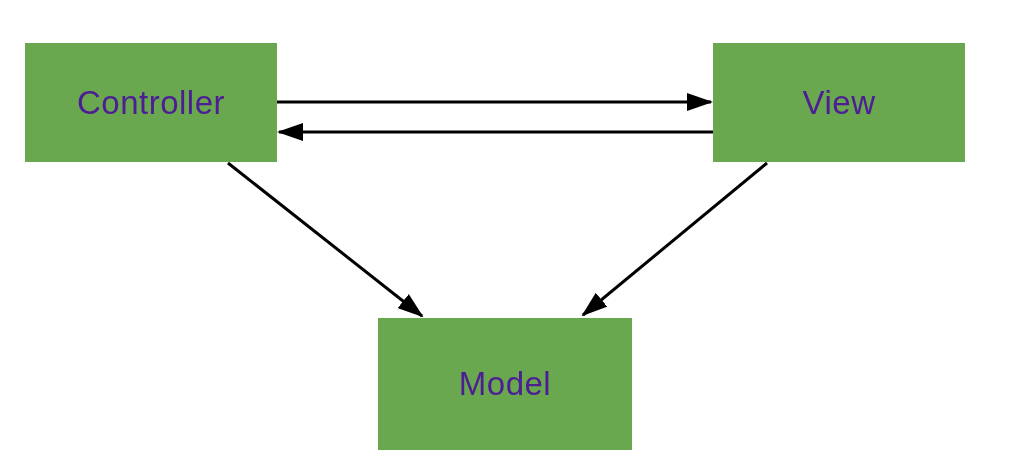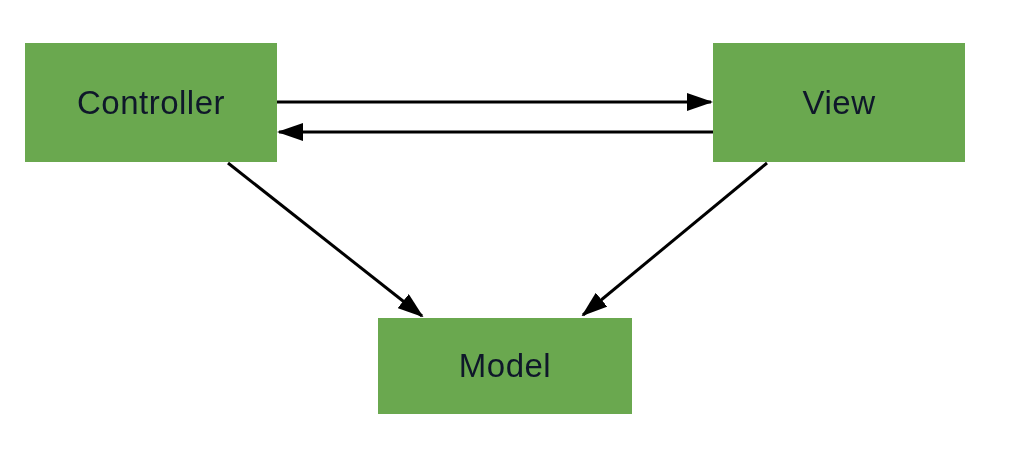--- a/index.html
+++ b/index.html
@@ -23,28 +23,28 @@
     height: 474px;
   }
   .node {
     position: absolute;
     background: #6aa84f;
     display: flex;
     align-items: center;
     justify-content: center;
   }
   .node-label {
-    color: #0f172a;
+    color: #4c1d95;
     font-size: 33px;
     letter-spacing: 0.5px;
     user-select: none;
   }
   .node-controller { left: 25px;  top: 43px;  width: 252px; height: 119px; }
   .node-view       { left: 713px; top: 43px;  width: 252px; height: 119px; text-align: right; }
-  .node-model      { left: 378px; top: 318px; width: 254px; height: 96px; }
+  .node-model      { left: 378px; top: 318px; width: 254px; height: 132px; }
 </style>
 </head>
 <body>
 
 <div class="canvas">
 
   <svg class="arrow-layer" width="1018" height="474" viewBox="0 0 1018 474" xmlns="http://www.w3.org/2000/svg">
     <defs>
       <marker id="arrowhead" markerUnits="userSpaceOnUse" markerWidth="26" markerHeight="18" refX="24" refY="9" orient="auto">
         <path d="M0,0 L26,9 L0,18 Z" fill="#000000"></path>

